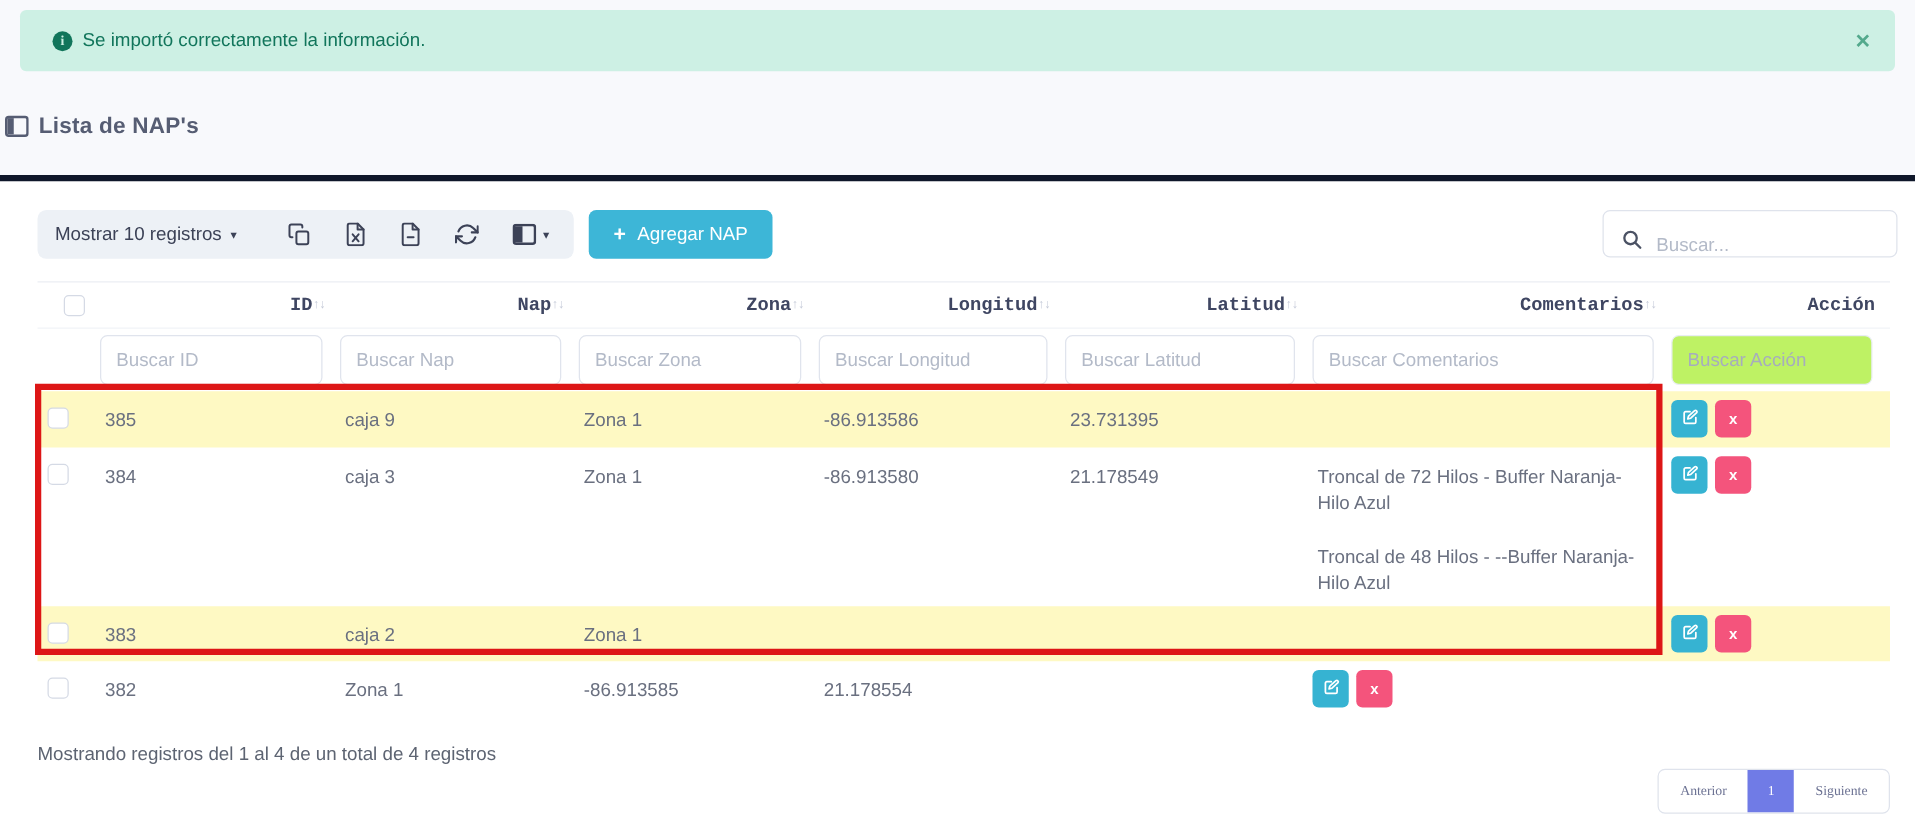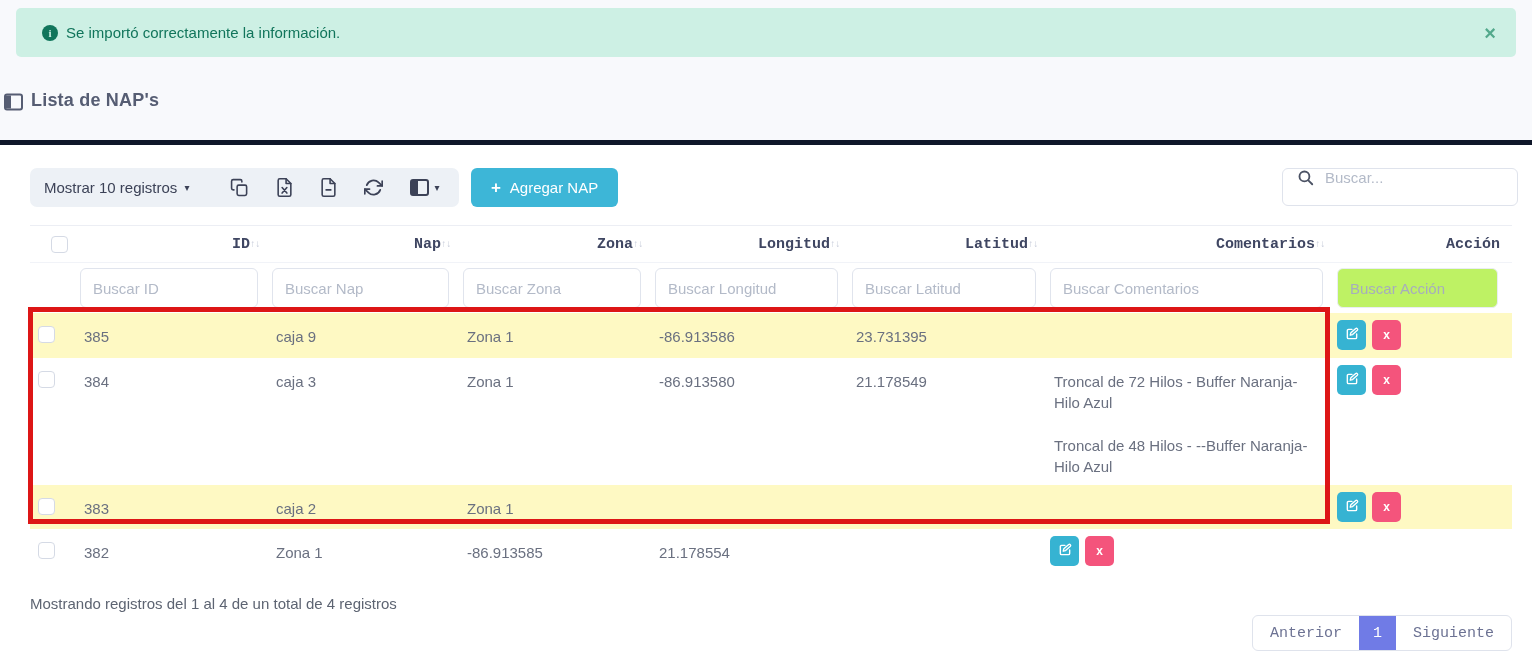--- a/index.html
+++ b/index.html
@@ -22,21 +22,21 @@
     width:16px; height:16px; border-radius:50%; background:#11755b; color:#cdf0e4;
     font-size:11px; font-weight:bold; line-height:16px; text-align:center;
     margin-right:8px; flex:0 0 auto; font-family:"Liberation Serif", serif;
   }
   .alert-close {
     margin-left:auto; background:none; border:none; color:#53a98c;
     font-size:20px; line-height:1; cursor:pointer; font-weight:bold;
   }
   
   .title-row {
-    position:absolute; left:4px; top:90px; display:flex; align-items:flex-end; gap:8px;
+    position:absolute; left:4px; top:90px; display:flex; align-items:center; gap:8px;
   }
   .title-row h1 { font-size:18px; font-weight:700; color:#565d73; letter-spacing:.2px; }
   .title-ico svg { display:block; }
   
   .card {
     position:absolute; left:0; right:0; top:140px; bottom:0;
     background:#ffffff; border-top:5px solid #0f172a;
   }
   
   .toolbar { position:absolute; top:23px; left:30px; right:14px; height:39px; }
@@ -55,21 +55,21 @@
   .btn-add {
     display:inline-flex; align-items:center; gap:9px; height:39px;
     background:#3db6d7; color:#fff; border:none; border-radius:6px;
     font-family:inherit; font-size:15px; padding:0 20px; margin-left:7px;
     cursor:pointer; vertical-align:top;
   }
   .btn-add .plus { font-size:17px; font-weight:bold; line-height:1; }
   .search-box {
     position:absolute; right:0; top:0; width:236px; height:38px;
     background:#fff; border:1px solid #dfe3ec; border-radius:6px;
-    display:flex; align-items:flex-start; padding:0 10px 0 14px;
+    display:flex; align-items:flex-end; padding:0 10px 0 14px;
   }
   .search-box input {
     border:none; outline:none; flex:1; font-family:inherit; font-size:15px;
     color:#4b5264; margin-left:11px; background:transparent;
   }
   .search-box input::placeholder { color:#b3bac8; }
   
   .table { position:absolute; left:30px; right:20px; top:80px; }
   .trow { display:grid; grid-template-columns:50px 192px 191px 192px 197px 198px 287px 1fr; }
   .thead { height:38px; align-items:center; border-top:1px solid #eceef4; border-bottom:1px solid #f1f3f8; }
@@ -102,21 +102,21 @@
   }
   .act-edit { background:#36b3d2; }
   .act-del { background:#f4547c; font-size:12px; font-weight:bold; font-family:inherit; }
   
   .info-text { position:absolute; left:30px; top:450px; font-size:15px; color:#5d6472; }
   .pagination {
     position:absolute; right:20px; top:470px; height:36px;
     display:flex; border:1px solid #dfe3ec; border-radius:6px; overflow:hidden; background:#fff;
   }
   .page-btn {
-    background:none; border:none; font-family:Liberation Mono, monospace; font-size:15px; color:#6c7293;
+    background:none; border:none; font-family:Liberation Serif, serif; font-size:11px; color:#6c7293;
     padding:0 17px; cursor:pointer; height:100%;
   }
   .page-btn.active { background:#707be6; color:#fff; width:37px; padding:0; text-align:center; }
   
   .red-box {
     position:absolute; left:28px; top:307px; width:1302px; height:217px;
     border:5px solid #dd1616; pointer-events:none; z-index:50;
   }
 </style>
 </head>

